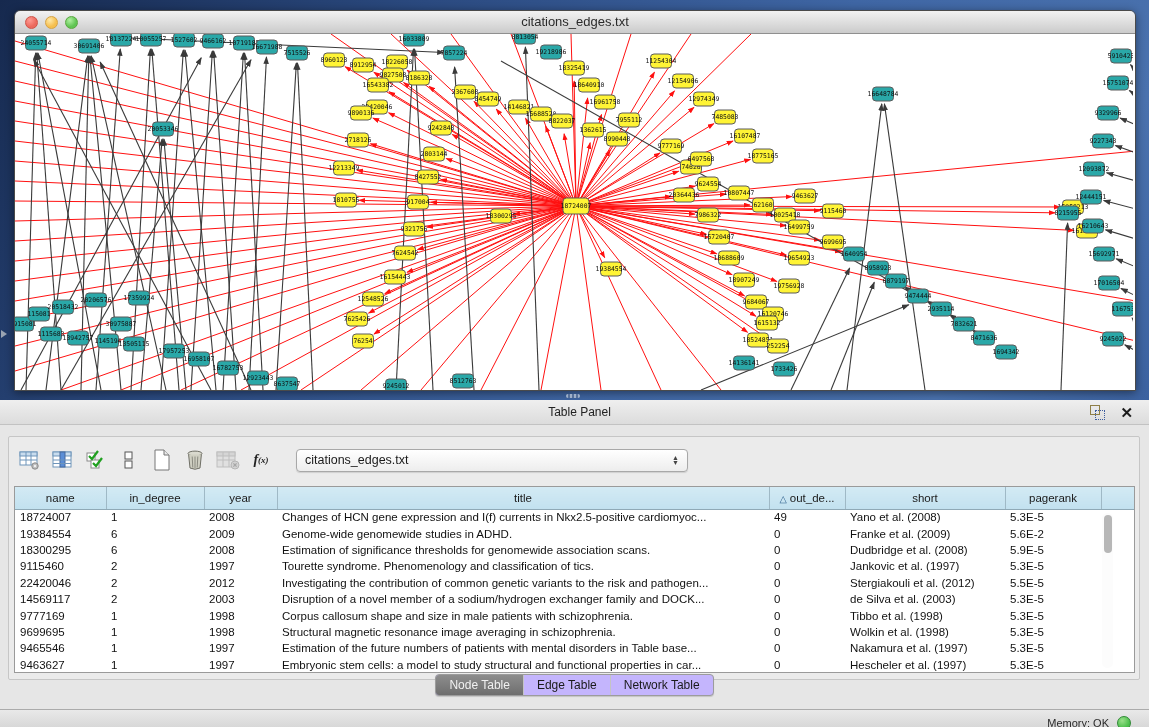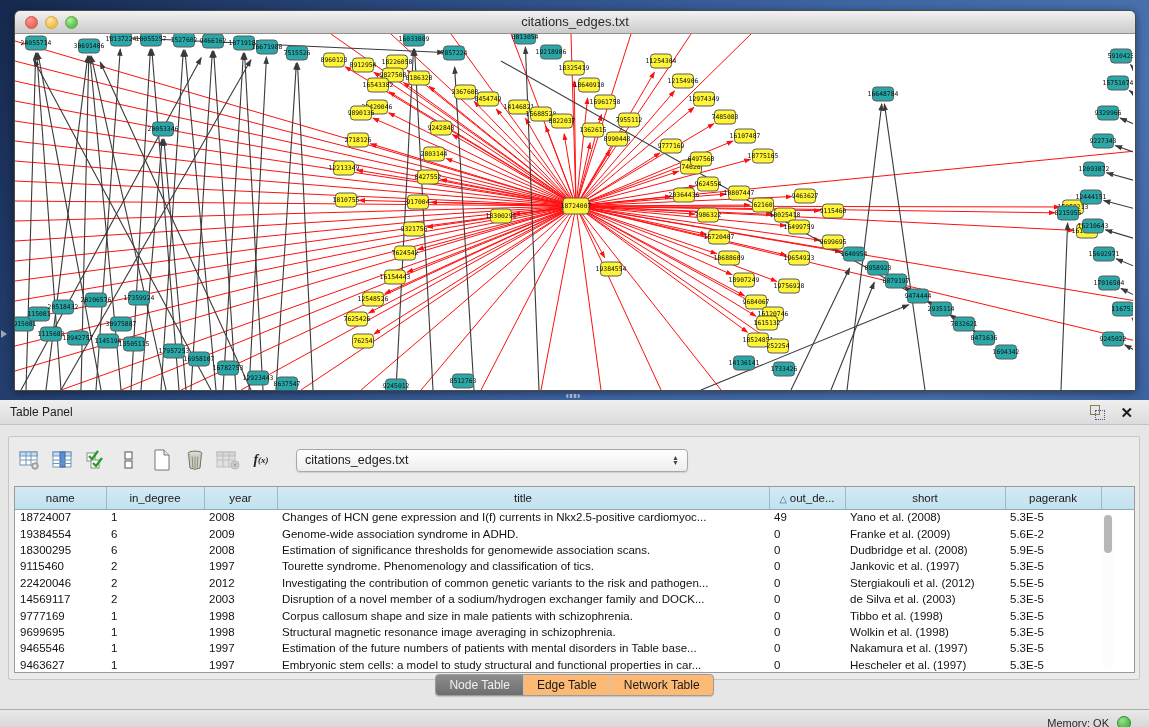--- a/index.html
+++ b/index.html
@@ -20,21 +20,21 @@
   .net-canvas{position:relative;height:356px;background:#ffffff;}
   .net-canvas svg{display:block;}
   .edge-marker{position:absolute;left:1px;top:330px;width:0;height:0;
     border-top:4px solid transparent;border-bottom:4px solid transparent;border-left:6px solid #9aa4b2;}
   .divider-grip{position:absolute;left:566px;top:394px;width:14px;height:4px;border-radius:2px;
     background:repeating-linear-gradient(90deg,#9fb0c8 0 2px,#57719a 2px 4px);}
 
   
   .table-panel{position:absolute;left:0;top:400px;width:1149px;height:327px;background:#E6E6E6;}
   .tp-header{height:25px;background:linear-gradient(#EFEFEF,#DCDCDC);border-bottom:1px solid #c2c2c2;
-    line-height:25px;padding-left:10px;font-size:12px;color:#222;position:relative;box-sizing:border-box;}
+    line-height:25px;padding-left:10px;font-size:12px;color:#222;position:relative;box-sizing:border-box;text-align:center;}
   .tp-float{position:absolute;right:44px;top:5px;width:15px;height:15px;cursor:pointer;}
   .tp-float .sq1{position:absolute;left:0;top:0;width:8px;height:8px;border:1.4px solid #8f7f46;background:transparent;}
   .tp-float .sq2{position:absolute;right:0;bottom:0;width:8px;height:8px;border:1.4px dotted #3d5d9e;}
   .tp-close{position:absolute;right:16px;top:0;font-size:15px;font-weight:bold;color:#1a1a1a;cursor:pointer;line-height:25px;}
   .inset{position:absolute;left:8px;top:36px;width:1132px;height:244px;border:1px solid #c6c6c6;
     border-radius:2px;background:#EBEBEB;box-sizing:border-box;}
   .toolbar{position:absolute;left:16px;top:44px;height:32px;display:flex;align-items:center;gap:5px;}
   .tb-btn{width:28px;height:27px;display:flex;align-items:center;justify-content:center;cursor:pointer;border-radius:3px;}
   .fx{font-family:"Liberation Serif",serif;font-style:italic;font-weight:bold;font-size:14px;color:#222;}
   .fx small{font-size:9px;}
@@ -49,21 +49,21 @@
   table.grid{border-collapse:collapse;table-layout:fixed;width:1119px;font-size:11.5px;color:#111;}
   table.grid th{height:22px;background:linear-gradient(#D3EAF4,#C2E1EF);border-right:1px solid #9fb9c6;
     border-bottom:1px solid #8fa9b6;font-weight:normal;font-size:11.5px;color:#1a1a1a;
     overflow:hidden;white-space:nowrap;text-align:center;padding:0 3px;box-sizing:border-box;cursor:pointer;}
   table.grid td{height:16.4px;padding:0 0 0 5px;overflow:hidden;white-space:nowrap;box-sizing:border-box;}
   .sort-tri{color:#2b5d8a;font-size:9.5px;margin-right:3px;}
   .vscroll{position:absolute;right:21px;top:26px;width:11px;height:155px;background:#fcfcfc;border-radius:6px;}
   .vscroll .thumb{position:absolute;left:1.5px;top:2px;width:8px;height:38px;border-radius:5px;background:#b7b7b7;cursor:pointer;}
 
   .tabs-row{position:absolute;left:0;top:274px;width:100%;display:flex;justify-content:center;}
-  .tabbar{display:flex;border:1px solid #9c9c9c;border-radius:4px;overflow:hidden;background:#fdba74;
+  .tabbar{display:flex;border:1px solid #9c9c9c;border-radius:4px;overflow:hidden;background:#c4b5fd;
     height:20px;font-size:12px;box-shadow:0 1px 1px rgba(0,0,0,.15);}
   .tab{padding:0 13px;line-height:20px;color:#1a1a1a;cursor:pointer;border-left:1px solid #c4c4c4;}
   .tab:first-child{border-left:none;}
   .tab.active{background:linear-gradient(#8d8d8d,#6e6e6e);color:#f1f1f1;border-left:none;}
 
   .statusbar{position:absolute;left:0;bottom:0;width:1149px;height:18px;background:linear-gradient(#E9E9E9,#D8D8D8);
     border-top:1px solid #ababab;box-sizing:border-box;}
   .mem{position:absolute;right:40px;top:6px;font-size:11px;color:#2a2a2a;line-height:15px;}
   .mem-dot{position:absolute;right:18px;top:5.5px;width:14px;height:14px;border-radius:50%;
     background:radial-gradient(circle at 35% 30%,#9ae08a,#4CBF4C 65%);border:1px solid #2f8a35;box-sizing:border-box;}
@@ -845,21 +845,21 @@
               <td>Changes of HCN gene expression and I(f) currents in Nkx2.5-positive cardiomyoc...</td>
               <td>49</td>
               <td>Yano et al. (2008)</td>
               <td>5.3E-5</td>
               <td></td>
             </tr>
             <tr>
               <td>19384554</td>
               <td>6</td>
               <td>2009</td>
-              <td>Genome-wide association syndrome in ADHD.</td>
+              <td>Genome-wide genomewide studies in ADHD.</td>
               <td>0</td>
               <td>Franke et al. (2009)</td>
               <td>5.6E-2</td>
               <td></td>
             </tr>
             <tr>
               <td>18300295</td>
               <td>6</td>
               <td>2008</td>
               <td>Estimation of significance thresholds for genomewide association scans.</td>

